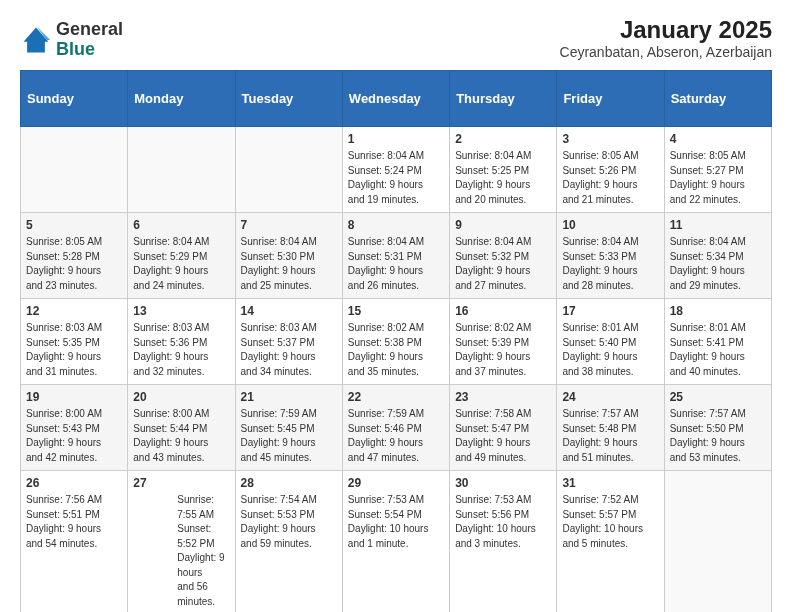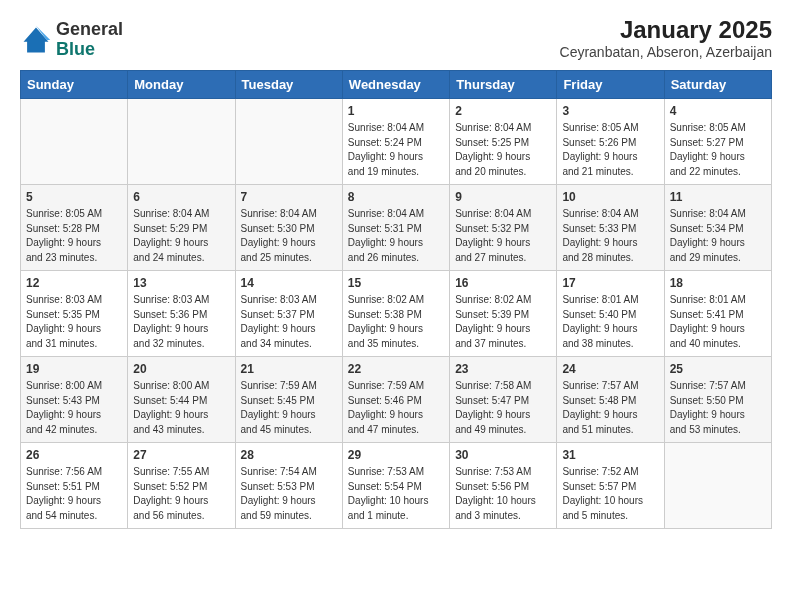--- a/index.html
+++ b/index.html
@@ -47,21 +47,21 @@
     .calendar {
       width: 100%;
       border-collapse: collapse;
       border: 1px solid #ccc;
     }
     .calendar th {
       background-color: #2d6db5;
       color: #fff;
       font-size: 13px;
       font-weight: bold;
-      padding: 6px 6px;
+      padding: 20px 6px;
       text-align: left;
       border: 1px solid #2560a0;
     }
     .calendar td {
       border: 1px solid #ccc;
       vertical-align: top;
       padding: 5px 5px;
       font-size: 10.5px;
       color: #333;
       width: calc(100% / 7);
@@ -310,21 +310,21 @@
       <tr style="background-color: rgb(255, 255, 255); padding-left: 12px;">
         <td>
           <span class="day-num">26</span>
           <div class="day-info" style="white-space: pre-line;">Sunrise: 7:56 AM
 Sunset: 5:51 PM
 Daylight: 9 hours
 and 54 minutes.</div>
         </td>
         <td>
           <span class="day-num">27</span>
-          <div class="day-info" style="white-space: pre-line;">Sunrise: 7:55 AM
+          <div class="day-info" style="white-space: pre-line; margin-left: 44px;">Sunrise: 7:55 AM
 Sunset: 5:52 PM
 Daylight: 9 hours
 and 56 minutes.</div>
         </td>
         <td>
           <span class="day-num">28</span>
           <div class="day-info" style="white-space: pre-line;">Sunrise: 7:54 AM
 Sunset: 5:53 PM
 Daylight: 9 hours
 and 59 minutes.</div>

